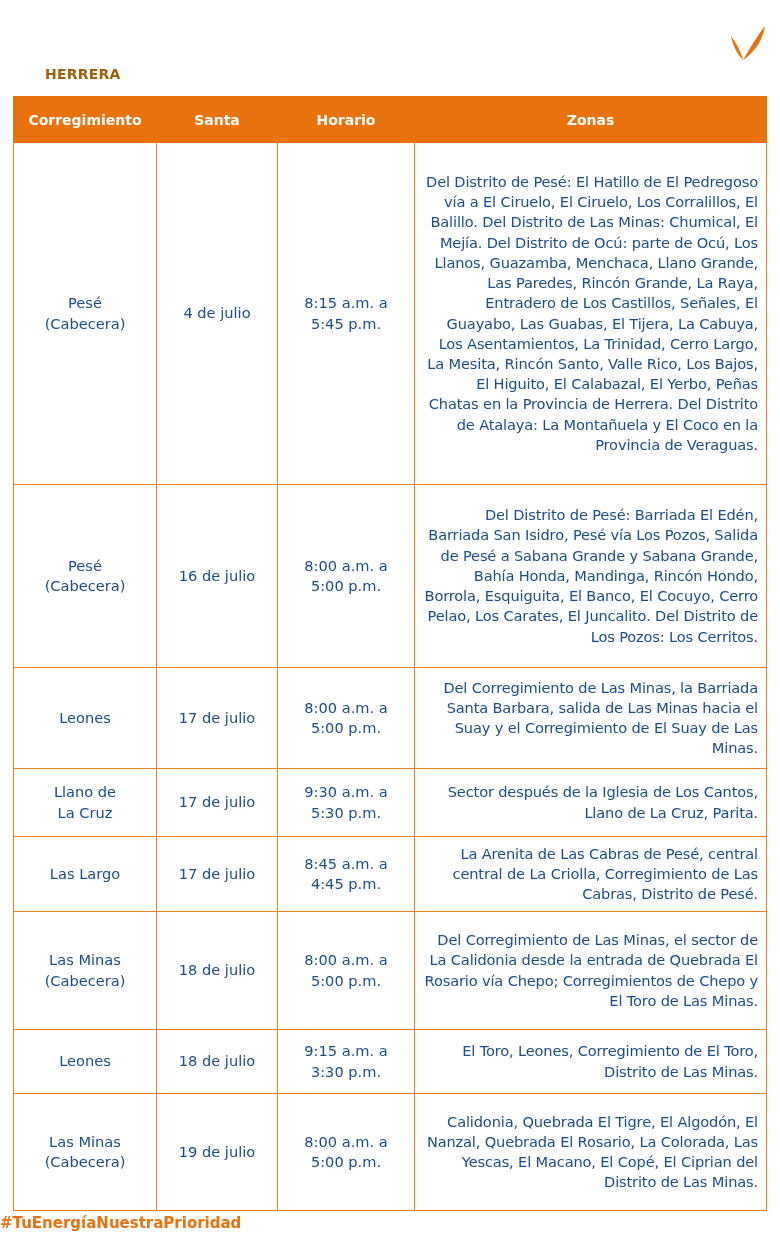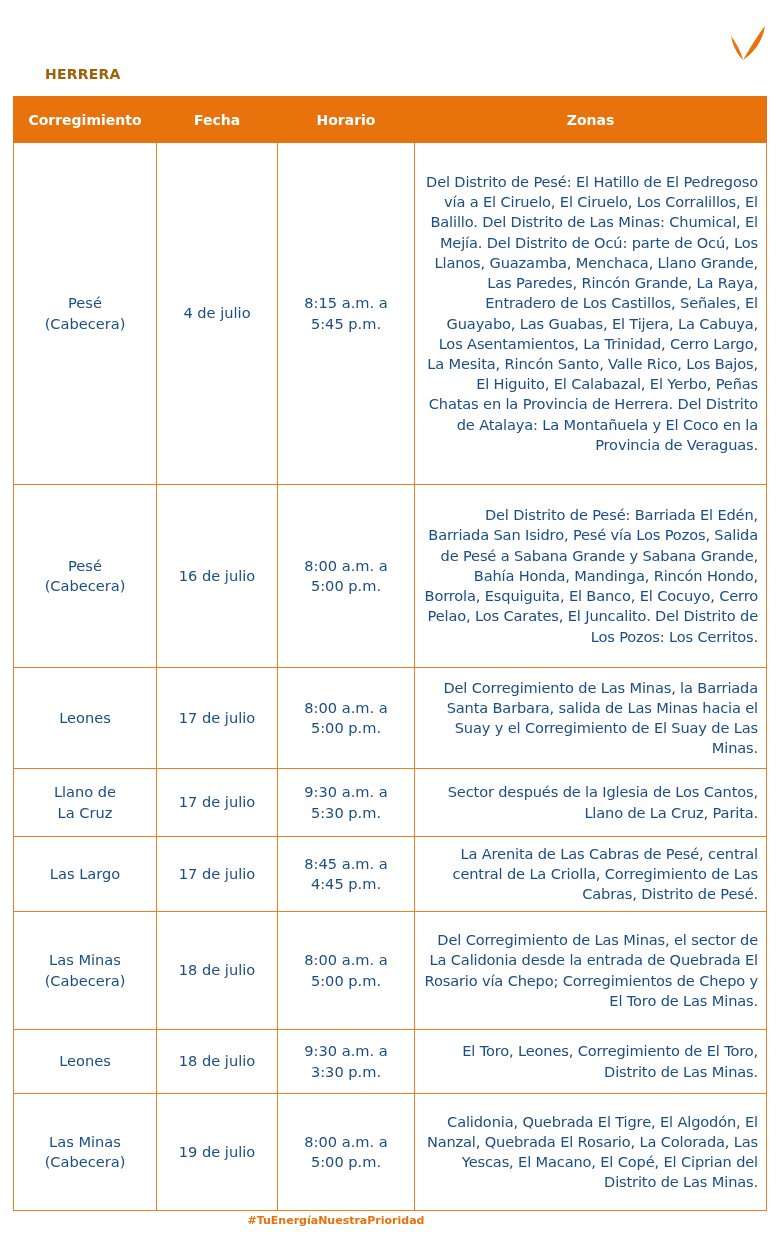--- a/index.html
+++ b/index.html
@@ -6,21 +6,21 @@
   body { width:780px; height:1245px; position:relative; overflow:hidden;
          font-family:"DejaVu Sans", sans-serif; color:#1d4f8c; }
   .region { position:absolute; left:45px; top:66px; font-size:14px; font-weight:bold; color:#a16207; letter-spacing:0.2px; }
   .logo { position:absolute; left:561px; top:22px; height:56px; width:210px; }
   .logo-text { position:absolute; left:0; top:6px; font-size:40px; font-weight:bold; color:#0b4a8b; letter-spacing:-0.5px; font-family:"DejaVu Sans", sans-serif; }
   .logo-icon { position:absolute; left:166px; top:0; width:40px; height:44px; }
   table.sched { position:absolute; left:13px; top:96px; width:753px; border-collapse:collapse; table-layout:fixed; }
   table.sched th { background:#e8720c; color:#ffffff; font-size:14px; font-weight:bold; height:45px; padding:0; text-align:center; border:1.5px solid #e8720c; }
   table.sched td { border:1.5px solid #ee7f23; text-align:center; vertical-align:middle; font-size:14.6px; line-height:20.2px; color:#1b4e86; padding:0 6px; }
   table.sched td.zone { padding:4px 8px; font-size:14.6px; line-height:20.2px; letter-spacing:-0.15px;text-align:right; }
-  .hashtag { position:absolute; left:0; width:672px; top:1214px; text-align:center; font-size:11px; font-weight:bold; color:#e8720c; }
+  .hashtag { position:absolute; left:0; width:672px; top:1214px; text-align:left; font-size:15px; font-weight:bold; color:#e8720c; }
 </style>
 </head>
 <body>
 
 <div class="region">HERRERA</div>
 
 <div class="logo">
   <svg class="logo-icon" viewBox="0 0 40 44">
     <path d="M4 14 C6 24 10 32 16 38 C14 30 10 22 4 14 Z" fill="#e8720c"></path>
     <path d="M16 38 C22 28 30 14 38 4 C36 18 28 30 16 38 Z" fill="#e8720c"></path>
@@ -30,21 +30,21 @@
 <table class="sched">
   <colgroup>
     <col style="width:143px">
     <col style="width:121px">
     <col style="width:137px">
     <col style="width:352px">
   </colgroup>
   <thead>
     <tr>
       <th>Corregimiento</th>
-      <th>Fecha</th>
+      <th>Santa</th>
       <th>Horario</th>
       <th>Zonas</th>
     </tr>
   </thead>
   <tbody>
     <tr style="height:342px">
       <td style="padding:0 26px">Pesé (Cabecera)</td>
       <td>4 de julio</td>
       <td style="padding:0 22px">8:15 a.m. a 5:45 p.m.</td>
       <td class="zone">Del Distrito de Pesé: El Hatillo de El Pedregoso vía a El Ciruelo, El Ciruelo, Los Corralillos, El Balillo. Del Distrito de Las Minas: Chumical, El Mejía. Del Distrito de Ocú: parte de Ocú, Los Llanos, Guazamba, Menchaca, Llano Grande, Las Paredes, Rincón Grande, La Raya, Entradero de Los Castillos, Señales, El Guayabo, Las Guabas, El Tijera, La Cabuya, Los Asentamientos, La Trinidad, Cerro Largo, La Mesita, Rincón Santo, Valle Rico, Los Bajos, El Higuito, El Calabazal, El Yerbo, Peñas Chatas en la Provincia de Herrera. Del Distrito de Atalaya: La Montañuela y El Coco en la Provincia de Veraguas.</td>
@@ -75,21 +75,21 @@
     </tr>
     <tr style="height:118px">
       <td style="padding:0 20px">Las Minas (Cabecera)</td>
       <td>18 de julio</td>
       <td style="padding:0 22px">8:00 a.m. a 5:00 p.m.</td>
       <td class="zone">Del Corregimiento de Las Minas, el sector de La Calidonia desde la entrada de Quebrada El Rosario vía Chepo; Corregimientos de Chepo y El Toro de Las Minas.</td>
     </tr>
     <tr style="height:64px">
       <td style="padding:0 26px">Leones</td>
       <td>18 de julio</td>
-      <td style="padding:0 22px">9:30 a.m. a 3:30 p.m.</td>
+      <td style="padding:0 22px">9:15 a.m. a 3:30 p.m.</td>
       <td class="zone">El Toro, Leones, Corregimiento de El Toro, Distrito de Las Minas.</td>
     </tr>
     <tr style="height:117px">
       <td style="padding:0 20px">Las Minas (Cabecera)</td>
       <td>19 de julio</td>
       <td style="padding:0 22px">8:00 a.m. a 5:00 p.m.</td>
       <td class="zone">Calidonia, Quebrada El Tigre, El Algodón, El Nanzal, Quebrada El Rosario, La Colorada, Las Yescas, El Macano, El Copé, El Ciprian del Distrito de Las Minas.</td>
     </tr>
   </tbody>
 </table>

